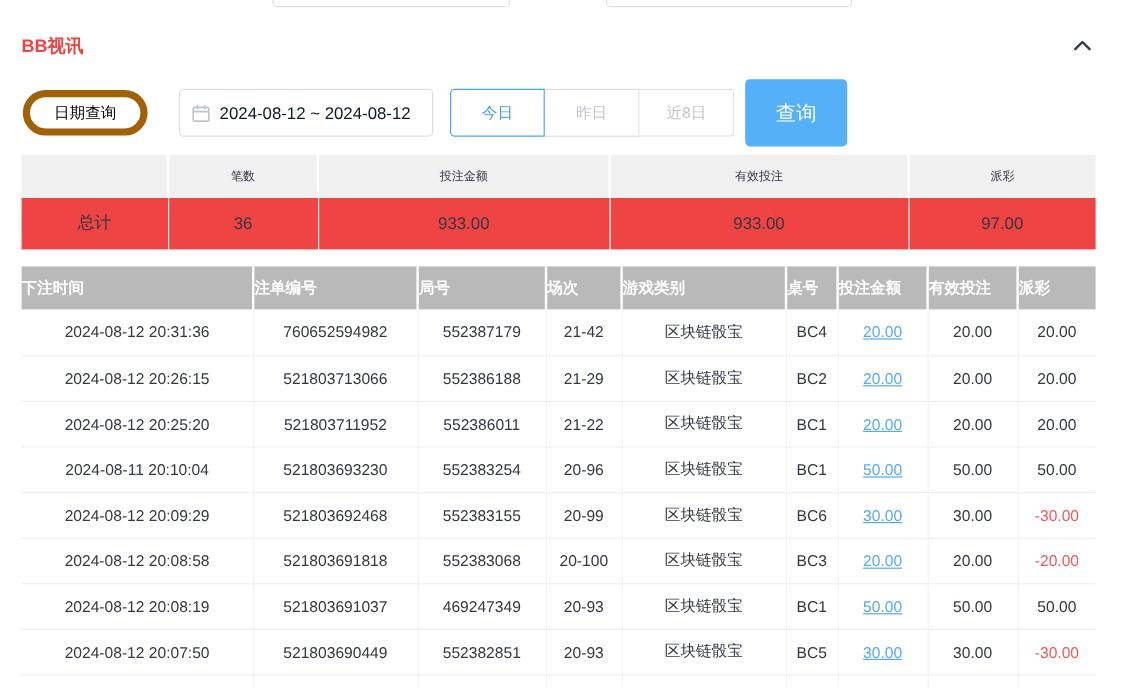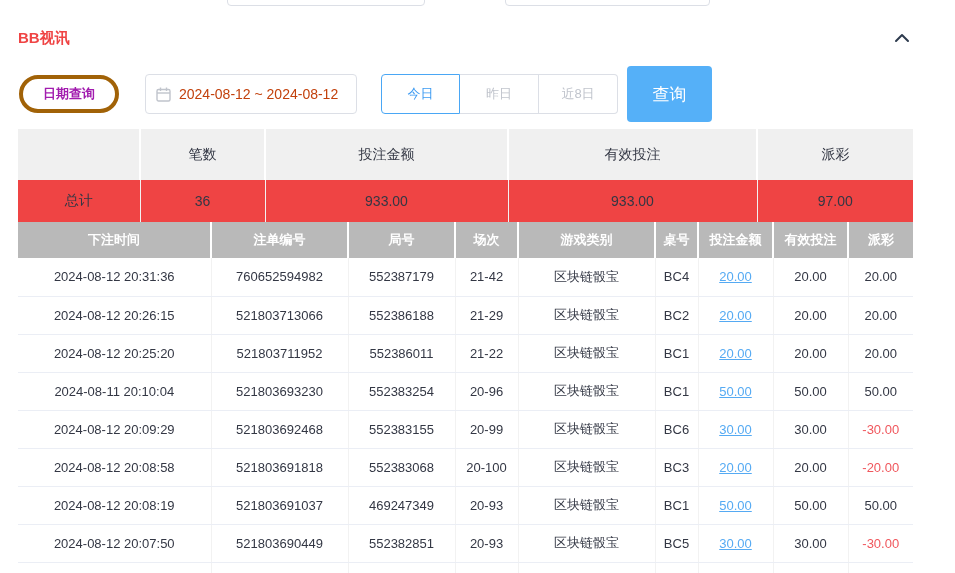--- a/index.html
+++ b/index.html
@@ -17,54 +17,54 @@
   .panel-header { position:absolute; top:27px; left:18px; right:42px;
     display:flex; justify-content:space-between; align-items:center; }
   .panel-title { font-size:15px; font-weight:bold; color:#ef4444; }
   .collapse-btn { width:22px; height:22px; display:flex; align-items:center;
     justify-content:center; cursor:pointer; background:none; border:none; }
 
   
   .filter-row { position:absolute; top:66px; left:19px; display:flex; align-items:center; }
   .pill { height:38px; padding:0 20px; border-radius:19px; background:#fff;
     font-size:13px; cursor:pointer; display:flex; align-items:center; }
-  .pill.active { border:4px solid #a16207; color:#a21caf; font-weight:bold; }
+  .pill.active { border:6px solid #a16207; color:#000000; font-weight:normal; }
   .pill.inactive { border:1px solid #dcdfe6; color:#8a9099; margin-left:17px; }
 
   .date-input { height:40px; width:212px; margin-left:26px; border:1px solid #dcdfe6;
     border-radius:4px; display:flex; align-items:center; padding:0 10px; cursor:pointer; background:#fff; }
   .date-input .cal { margin-right:8px; display:flex; }
-  .date-input .val { font-size:14px; color:#c2410c; white-space:nowrap; }
-
-  .seg-group { display:flex; margin-left:24px; }
+  .date-input .val { font-size:14px; color:#0f172a; white-space:nowrap; }
+
+  .seg-group { display:flex; margin-left:14px; }
   .seg { height:40px; width:79px; background:#fff; border:1px solid #dcdfe6;
     border-left:none; font-size:13px; color:#c0c4cc; display:flex;
     align-items:center; justify-content:center; cursor:pointer; }
   .seg:first-child { border-left:1px solid #dcdfe6; border-radius:4px 0 0 4px; }
   .seg:last-child { border-radius:0 4px 4px 0; }
   .seg.active { border:1px solid #4aa7f5; color:#3b9af2; z-index:1; }
 
   .search-btn { height:56px; width:85px; margin-left:9px; background:#55b0f8;
     color:#fff; border:none; border-radius:4px; font-size:17px; cursor:pointer; }
 
   
   .summary { position:absolute; top:129px; left:18px; width:895px;
     border-collapse:collapse; table-layout:fixed; }
-  .summary th { height:51px; background:#f0f0f0; font-size:14px; font-weight:normal;
+  .summary th { height:36px; background:#f0f0f0; font-size:10px; font-weight:normal;
     color:#333744; border-right:2px solid #fff; text-align:center; }
   .summary th:last-child { border-right:none; }
   .summary td { height:43px; background:#ef4444; font-size:14px; text-align:center;
     border-right:1px solid #f2f2f2; border-bottom:1px solid #f2f2f2; }
   .summary td:last-child { border-right:none; }
 
   
   .records { position:absolute; top:222px; left:18px; width:895px;
     border-collapse:collapse; table-layout:fixed; }
   .records th { height:36px; background:#b9b9b9; color:#fff; font-size:13px;
-    font-weight:bold; border-right:2px solid #fff; text-align:center; }
+    font-weight:bold; border-right:2px solid #fff; text-align:left; }
   .records th:last-child { border-right:none; }
   .records td { height:38px; font-size:13px; text-align:center; color:#333744;
     border-bottom:1px solid #ebeef5; border-right:1px solid #f2f2f2; background:#fff; }
   .records td:last-child { border-right:none; }
   .records a.amt-link { color:#55aaf3; text-decoration:underline; cursor:pointer; }
   .records td.neg { color:#f0575d; }
 
   svg { display:block; }
 </style>
 </head>

